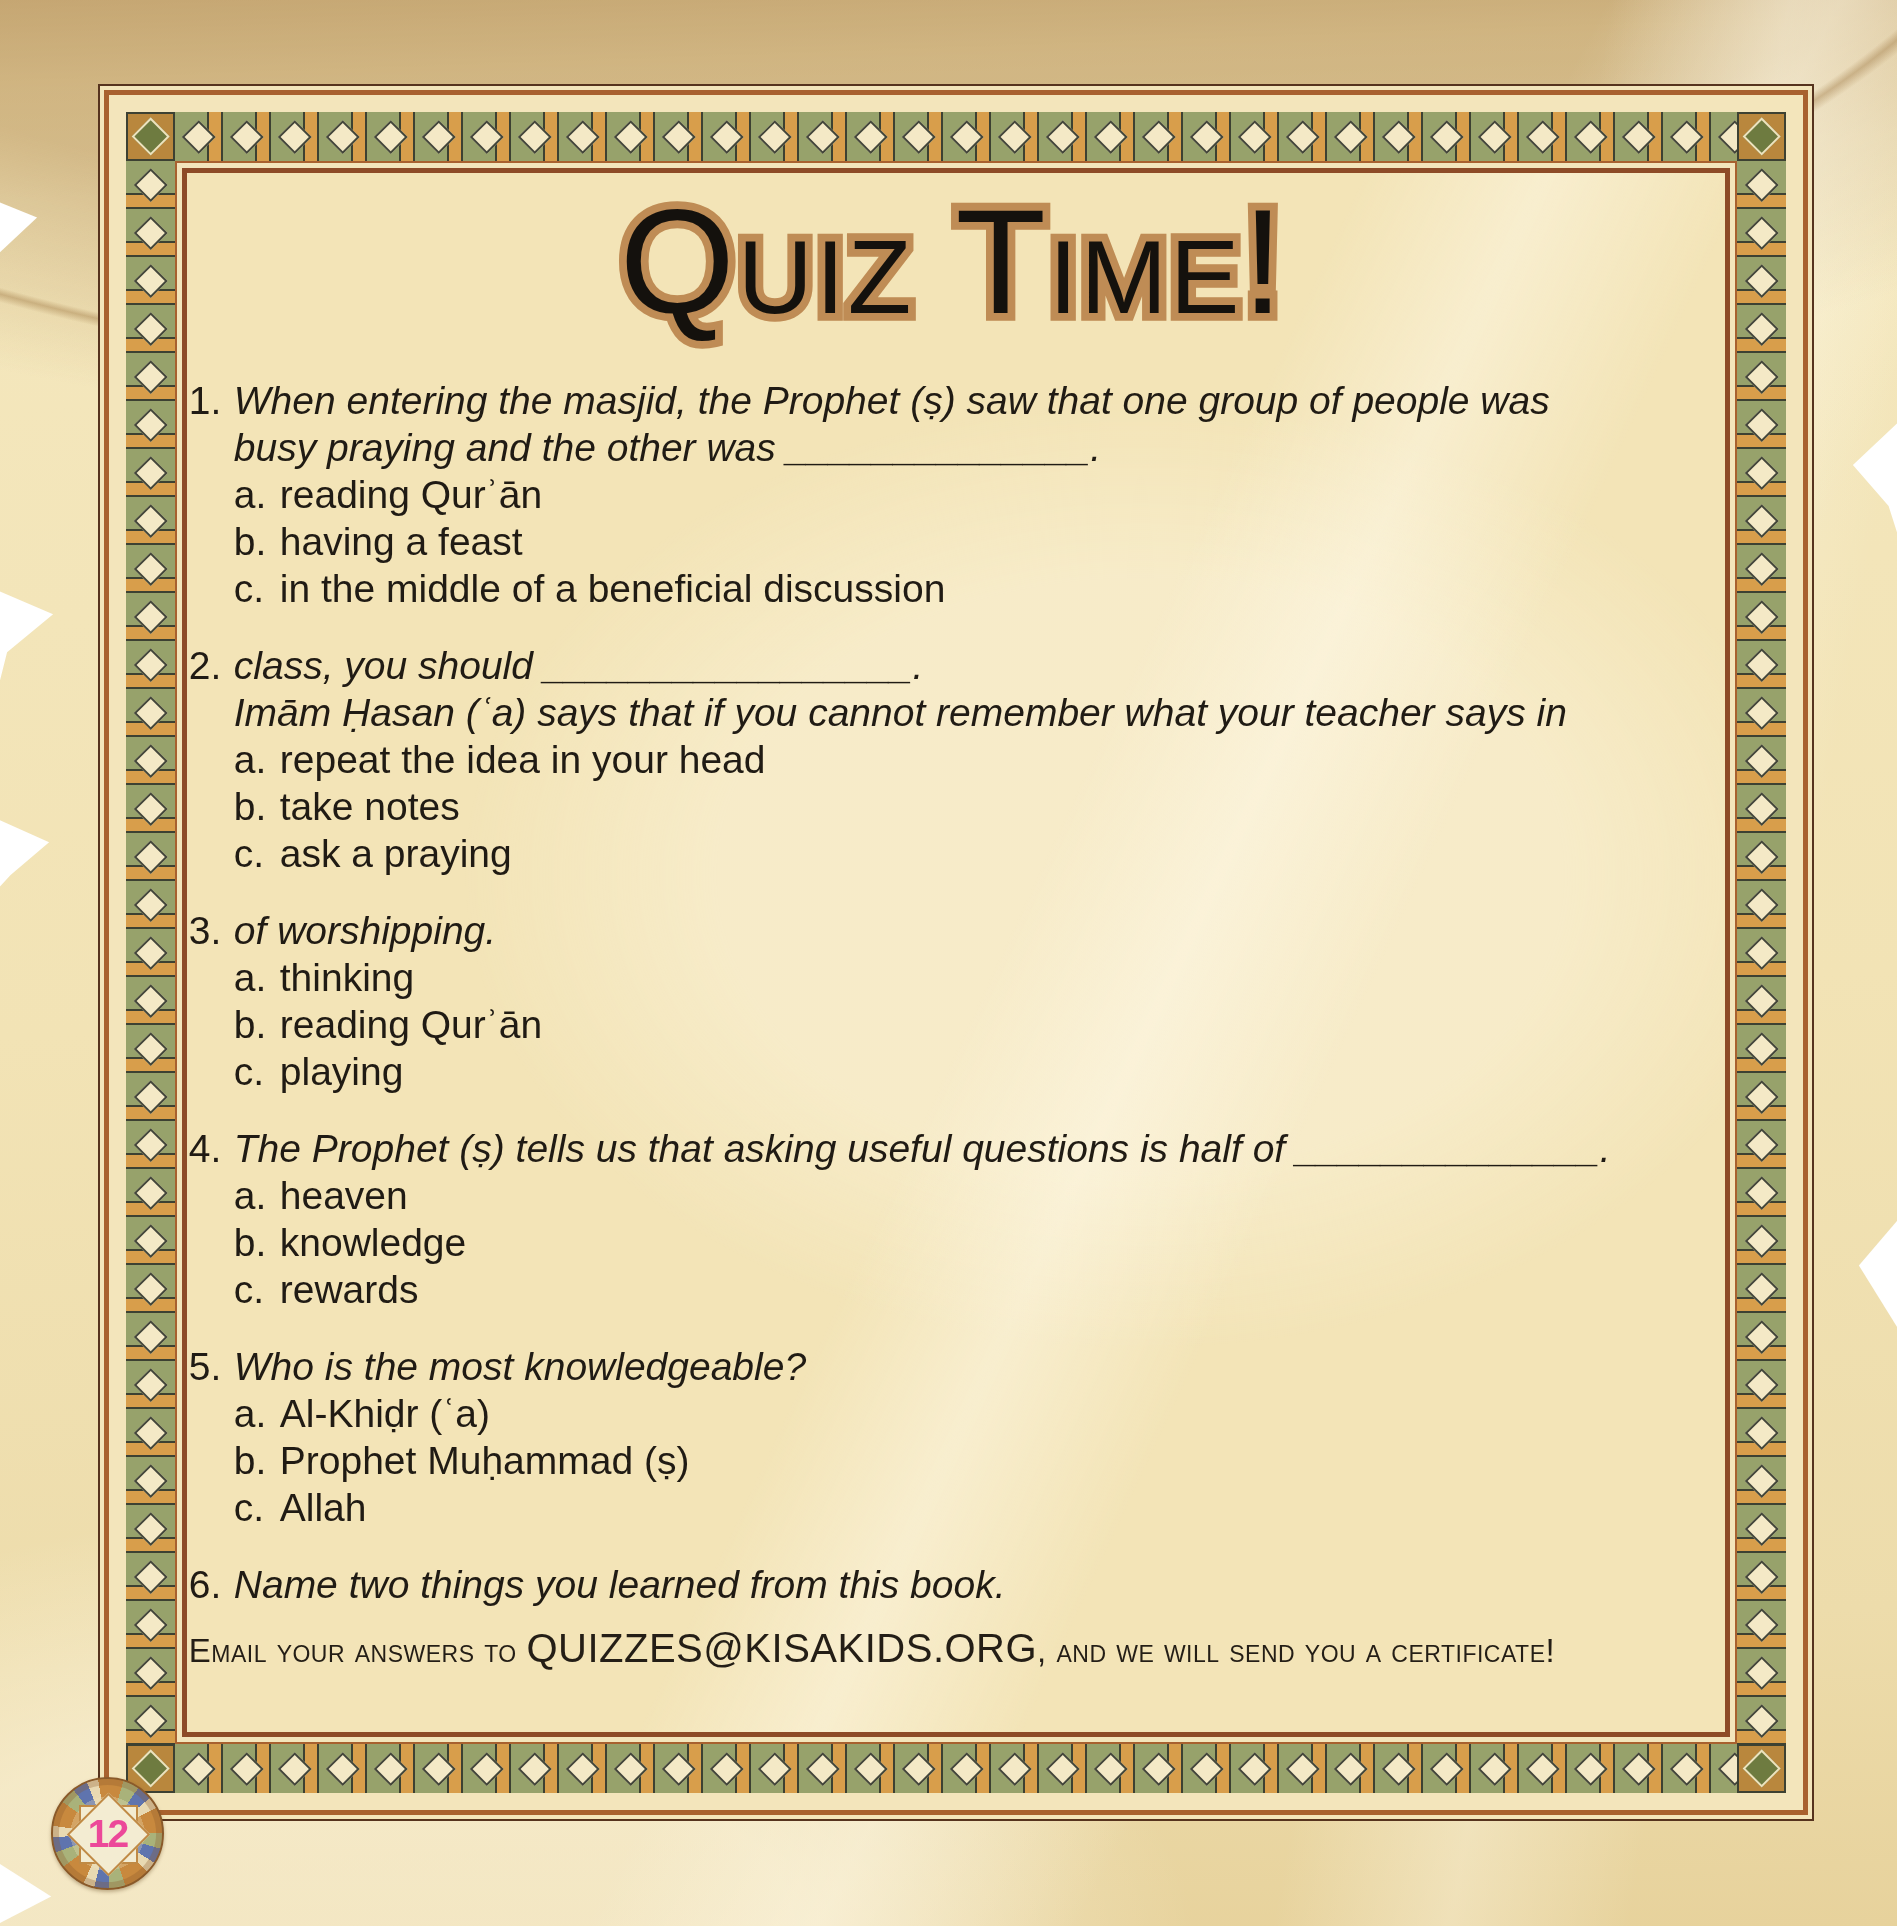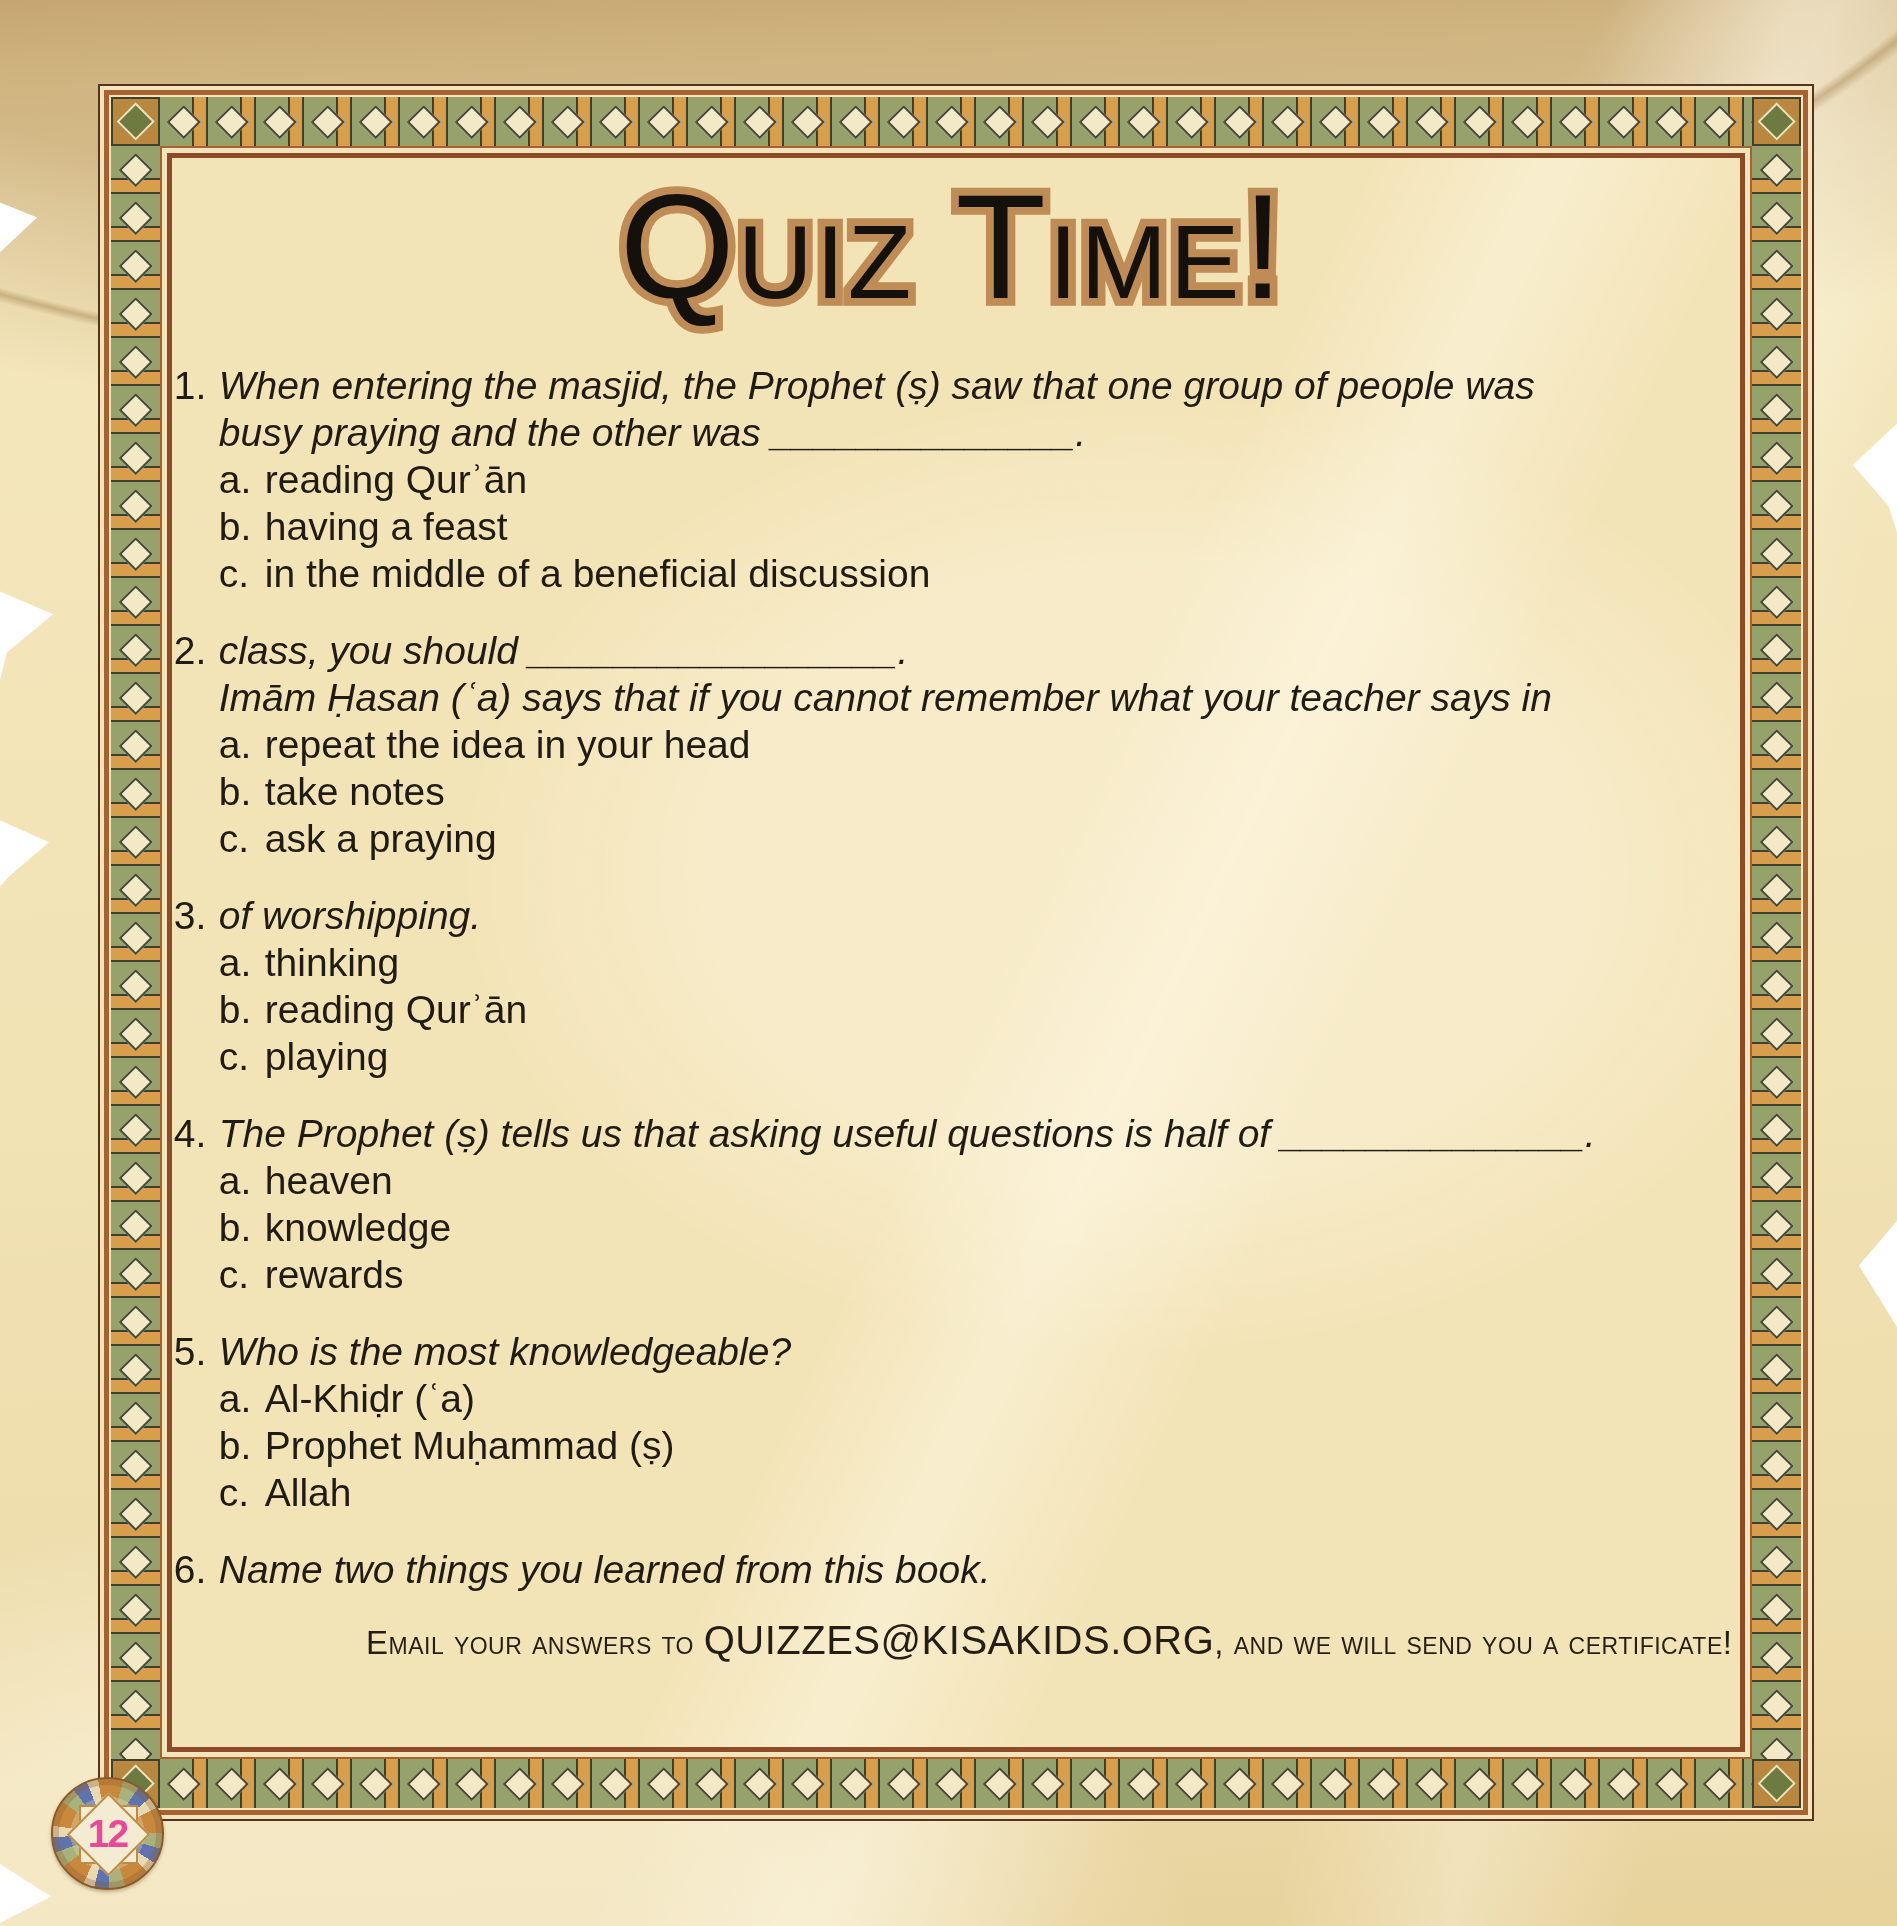--- a/index.html
+++ b/index.html
@@ -26,21 +26,21 @@
   .orn-l1{left:-3.9px;top:201px;width:41px;height:55px;clip-path:polygon(0 0,100% 30%,0 100%);}
   .orn-l2{left:-5.9px;top:589px;width:59px;height:115px;clip-path:polygon(0 0,100% 22%,22% 55%,0 100%);}
   .orn-l3{left:-5.9px;top:811px;width:55px;height:82px;clip-path:polygon(0 8%,100% 38%,30% 78%,0 100%);}
   .orn-l4{left:-7.8px;top:1859px;width:59px;height:68px;clip-path:polygon(0 0,100% 55%,0 100%);}
   .orn-r1{right:-5.9px;top:417px;width:51px;height:137px;clip-path:polygon(100% 0,0 35%,70% 65%,100% 100%);}
   .orn-r2{right:-5.9px;top:1213px;width:45px;height:125px;clip-path:polygon(100% 0,0 42%,100% 100%);}
 
   
   .frame{position:absolute;left:98px;top:84px;width:1716px;height:1737px;
     box-sizing:border-box;border:2px solid #56331e;background:#f3e5bb;padding:3.9px;}
-  .f2{box-sizing:border-box;height:100%;border:5.9px solid #a8612f;padding:2px;}
+  .f2{box-sizing:border-box;height:100%;border:5.9px solid #a8612f;padding:17px;}
   .bandframe{position:relative;height:100%;background:#f3e5bb;}
   .band{position:absolute;overflow:hidden;display:flex;}
   .band.h{left:49px;right:49px;height:49px;box-shadow:inset 0 2px 0 #3d4132,inset 0 -2px 0 #3d4132;}
   .band.top{top:0;} .band.bot{bottom:0;}
   .band.v{top:49px;bottom:49px;width:49px;flex-direction:column;box-shadow:inset 2px 0 0 #3d4132,inset -2px 0 0 #3d4132;}
   .band.lft{left:0;} .band.rgt{right:0;}
   .cell{flex:0 0 48px;height:100%;display:flex;align-items:center;justify-content:center;
     background:linear-gradient(90deg,#97a26b 0 32px,#3d4132 32px 34px,#d89e4b 34px 46px,#3d4132 46px 48px);}
   .v .cell{flex:0 0 48px;width:100%;height:auto;min-height:48px;
     background:linear-gradient(180deg,#97a26b 0 32px,#3d4132 32px 34px,#d89e4b 34px 46px,#3d4132 46px 48px);}
@@ -69,21 +69,21 @@
   .question{display:flex;margin-top:30px;}
   .question.first{margin-top:29px;}
   .qnum{flex:0 0 45px;}
   .qbody{flex:1;min-width:0;}
   .qline{white-space:nowrap;font-style:italic;}
   .option{display:flex;}
   .oletter{flex:0 0 46px;}
   .otext{white-space:nowrap;}
 
   
-  .footer{margin-top:26px;text-align:right;color:#241e16;font-size:33px;line-height:43px;white-space:nowrap;}
+  .footer{margin-top:19px;text-align:left;color:#241e16;font-size:33px;line-height:43px;white-space:nowrap;}
   .footer .sc{font-variant:small-caps;letter-spacing:0.5px;}
   .footer .email{font-size:40px;letter-spacing:0.5px;}
 
   
   .medallion{position:absolute;left:51px;top:1777px;width:113px;height:113px;z-index:5;}
   .med-ring{position:absolute;inset:0;border-radius:50%;border:2px solid #8a5a2a;box-sizing:border-box;
     background:
       radial-gradient(circle at 50% 50%, rgba(240,228,190,0) 0 29px, rgba(240,228,190,.30) 29px 37px, rgba(0,0,0,0) 37px),
       repeating-conic-gradient(#c8893e 0 17deg,#a9b27a 17deg 34deg,#5f74ae 34deg 50deg,#e8d9b2 50deg 62deg,#c8893e 62deg 72deg);
     box-shadow:inset 0 0 0 5.9px rgba(138,90,42,.30), 0 2px 3.9px rgba(90,60,20,.35);}

